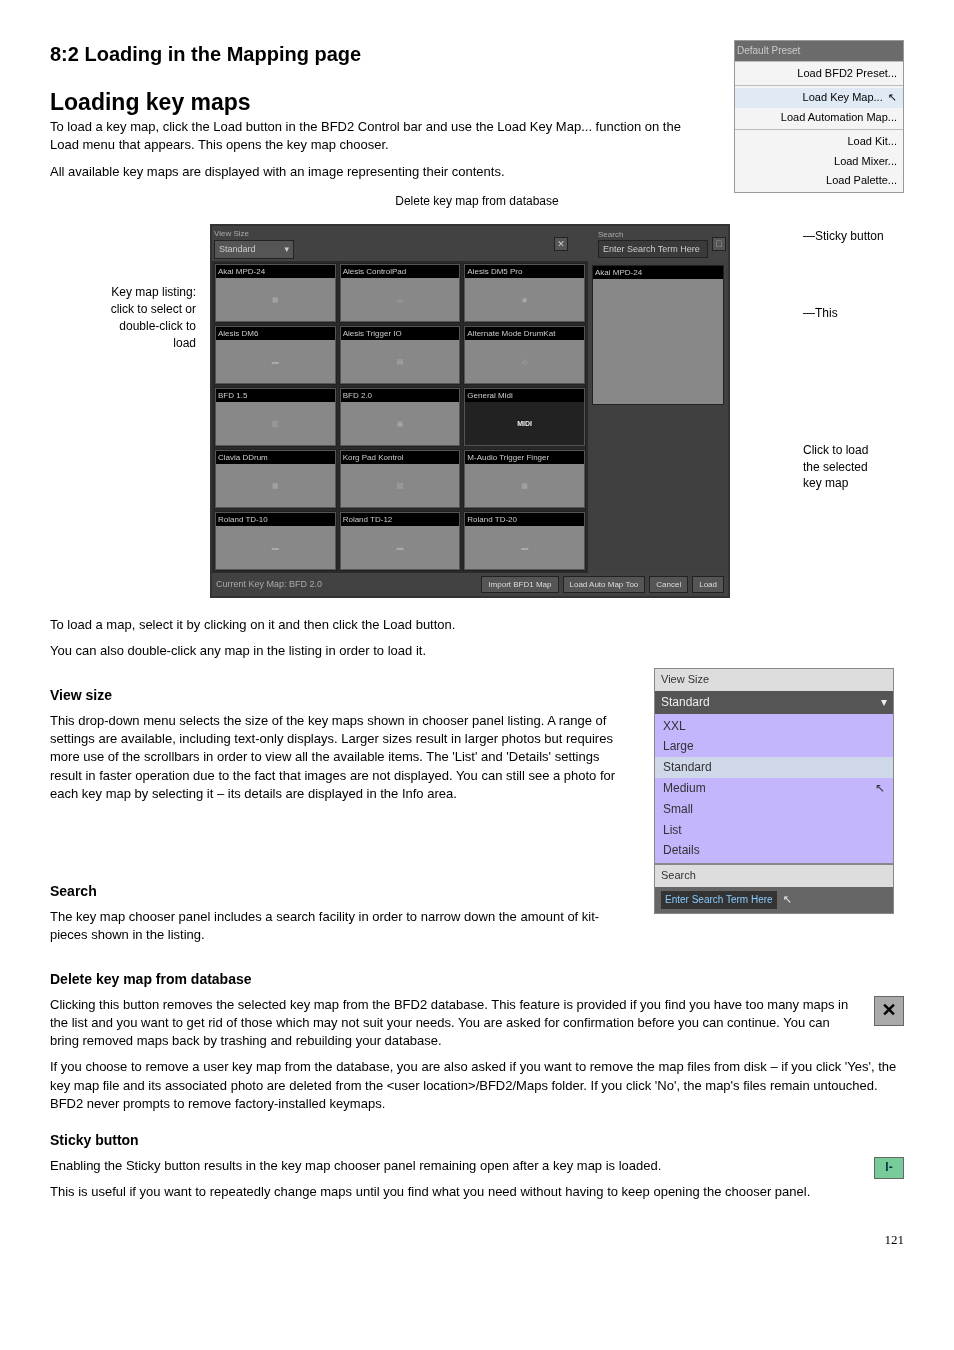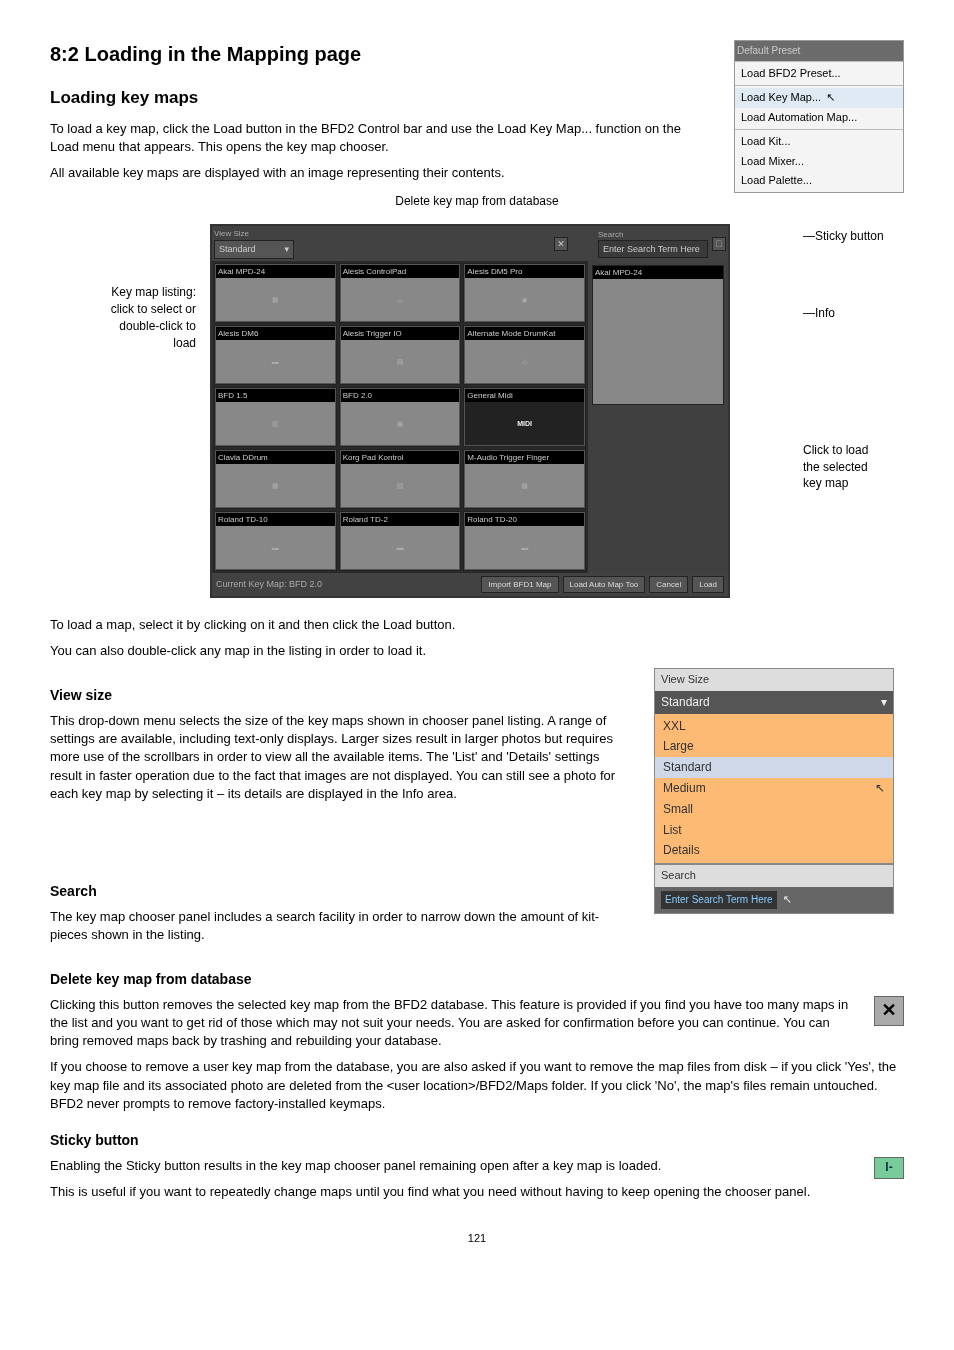--- a/index.html
+++ b/index.html
@@ -1,29 +1,29 @@
 <!DOCTYPE html>
 <html><head>
 <meta charset="utf-8">
 <style>
   * { box-sizing: border-box; margin: 0; padding: 0; }
   body { font-family: Arial, Helvetica, sans-serif; font-size: 13px; color: #000; background: #fff; width: 954px; margin: 0 auto; padding: 40px 50px; line-height: 1.4; }
   h1 { font-size: 20px; font-weight: bold; margin-bottom: 18px; font-family: Arial, sans-serif; }
-  h2 { font-size: 17px; font-weight: bold; margin-bottom: 10px; margin-top: 14px; }
+  h2 { font-size: 23px; font-weight: bold; margin-top: 14px; }
   h3 { font-size: 14px; font-weight: bold; margin-bottom: 6px; margin-top: 18px; }
   p { margin-bottom: 8px; }
   .page-top { display: flex; gap: 15px; }
   .page-top-left { flex: 1 1 auto; padding-right: 20px; }
   .page-top-right { flex: 0 0 170px; }
 
   
   .load-menu { border: 1px solid #999; background: #f4f4f4; font-size: 11px; }
   .load-menu .lm-title { background: #6b6b6b; color: #ccc; padding: 3px 2px; font-size:10px;}
   .load-menu .lm-sec { border-top: 1px solid #bbb; padding: 2px 0; }
-  .load-menu .lm-row { padding: 2px 6px; display:block; }
+  .load-menu .lm-row { padding: 2px 6px; display:block;text-align:right; }
   .load-menu .lm-row.hl { background: #dfeaf5; }
   .cursor-icon { display:inline-block; margin-left:2px; }
 
   
   .diagram-wrap { display:flex; margin-top:14px; margin-bottom:18px; }
   .diag-left { flex: 0 0 160px; font-size:12px; text-align:right; padding-right:14px; padding-top:60px; font-family: Arial; }
   .diag-center { flex: 1 1 auto; }
   .diag-right { flex: 0 0 160px; font-size:12px; padding-left:14px; font-family: Arial; }
 
   .chooser { border:2px solid #333; background:#333; color:#ccc; font-size:9px; width:520px; }
@@ -42,39 +42,39 @@
   .side-thumb .tlabel { background:#000; color:#ccc; font-size:8px; padding:1px 2px;}
   .side-thumb .bigimg { flex:1; background:#888; }
   .ch-bottom { display:flex; align-items:center; background:#424242; padding:3px 4px; gap:4px; }
   .ch-status { flex:1; font-size:9px; color:#aaa;}
   .ch-btn { background:#555; border:1px solid #222; padding:2px 6px; font-size:8px; color:#ddd;}
 
   
   .inset-box { border:1px solid #888; background:#e8e8e8; font-size:12px; width:240px;}
   .inset-box .ib-title { background:#ddd; color:#333; padding:3px 6px; font-size:11px;}
   .inset-box .ib-dd-sel { background:#555; color:#eee; padding:3px 6px; display:flex; justify-content:space-between; align-items:center;}
-  .inset-box .ib-list { background:#fdba74; padding:2px 0;}
+  .inset-box .ib-list { background:#c4b5fd; padding:2px 0;}
   .inset-box .ib-row { padding:2px 8px; color:#333;}
   .inset-box .ib-row.hl { background:#cfd8e8;}
 
   .search-inset { border:1px solid #888; width:240px;}
   .search-inset .si-title { background:#ddd; color:#333; padding:3px 6px; font-size:11px;}
   .search-inset .si-box { background:#666; color:#eee; padding:4px 6px; font-size:11px; display:flex; align-items:center; gap:6px;}
   .search-inset .si-field { background:#333; color:#8cf; padding:2px 4px; font-size:10px; flex:0 0 auto;}
 
   .two-col { display:flex; gap:20px; }
   .two-col .tc-left { flex:1 1 auto; }
   .two-col .tc-right { flex:0 0 250px; }
 
   
   .right-icon { float:right; margin-left:12px; margin-bottom:4px; border:1px solid #666; background:#aaa; width:30px; height:30px; display:flex; align-items:center; justify-content:center; font-size:18px; font-weight:bold;}
   .right-icon.small { width:30px; height:22px; font-size:12px;}
   .sticky-icon-s { background:#7c9; color:#034; }
 
-  .pagefooter { text-align:center; margin-top:30px; font-size:11px;}
+  .pagefooter { text-align:right; margin-top:30px; font-size:13px;font-family:Liberation Serif, serif;}
   .diag-right .r-item { margin-bottom:60px;margin-left:45px; }
   .diag-right .r-item:first-child { margin-top:4px; }
 
   .delete-callout { text-align:center; font-size:12px; margin-bottom:4px; font-family:Arial;}
 </style>
 </head>
 <body>
 
 <div class="page-top">
   <div class="page-top-left">
@@ -186,21 +186,21 @@
             </div>
           <div class="thumb">
               <div class="tlabel">M-Audio Trigger Finger</div>
               <div class="timg">▩</div>
             </div>
           <div class="thumb">
               <div class="tlabel">Roland TD-10</div>
               <div class="timg">▬</div>
             </div>
           <div class="thumb">
-              <div class="tlabel">Roland TD-2</div>
+              <div class="tlabel">Roland TD-12</div>
               <div class="timg">▬</div>
             </div>
           <div class="thumb">
               <div class="tlabel">Roland TD-20</div>
               <div class="timg">▬</div>
             </div>
         </div>
         <div class="ch-side">
           <div class="side-thumb">
             <div class="tlabel">Akai MPD-24</div>
@@ -215,21 +215,21 @@
         <div class="ch-btn">Import BFD1 Map</div>
         <div class="ch-btn">Load Auto Map Too</div>
         <div class="ch-btn">Cancel</div>
         <div class="ch-btn">Load</div>
       </div>
     </div>
   </div>
 
   <div class="diag-right">
     <div class="r-item">—<span>Sticky button</span></div>
-    <div class="r-item" style="margin-top:40px;">—<span>Info</span></div>
+    <div class="r-item" style="margin-top:40px;">—<span>This</span></div>
     <div class="r-item" style="margin-top:120px; white-space:pre-line;">Click to load
 the selected
 key map</div>
   </div>
 </div>
 
 <p>To load a map, select it by clicking on it and then click the Load button.</p>
 <p>You can also double-click any map in the listing in order to load it.</p>
 
 <div class="two-col">

